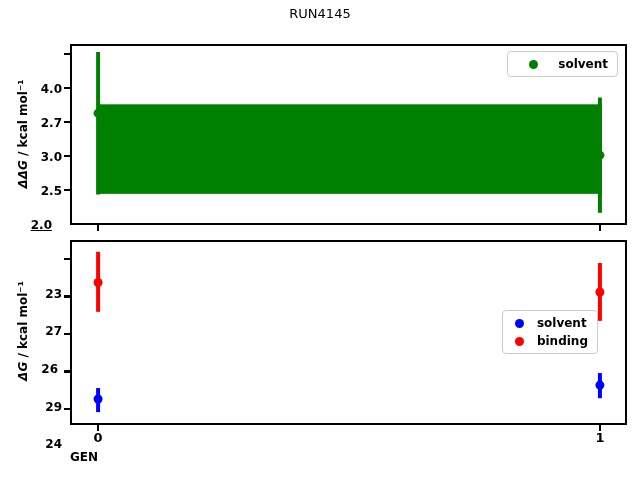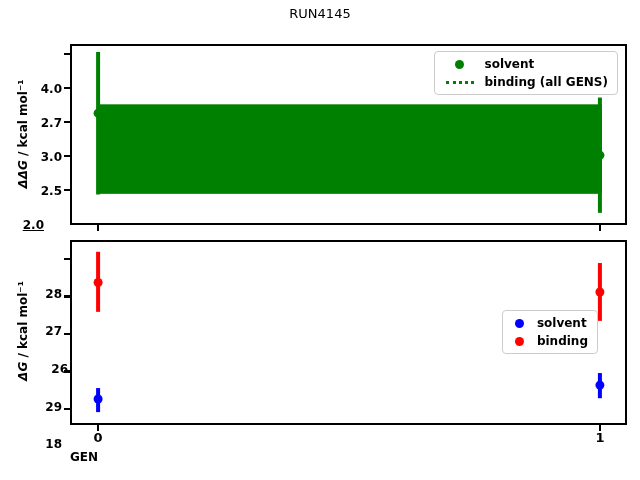--- a/index.html
+++ b/index.html
@@ -61,26 +61,20 @@
         <line x1="527.9092558983666" x2="527.9092558983666" y1="51.540229885057485" y2="166.8275862068965" stroke="#008000" stroke-width="4"></line>
         <circle cx="527.9092558983666" cy="109.18390804597703" r="4.5" fill="#008000"></circle>
       </svg>
   <div class="legend" style="right: 7px; top: 5px;">
         <div class="legend-row">
           <span class="legend-glyph" style="width: 32px;">
             <span class="legend-dot" style="background: rgb(0, 128, 0);"></span>
           </span>
           <span class="legend-label">solvent</span>
         </div>
-        <div class="legend-row">
-          <span class="legend-glyph" style="width: 32px;">
-            <span class="legend-dotline" style="border-top-color: rgb(0, 128, 0);"></span>
-          </span>
-          <span class="legend-label">binding (all GENS)</span>
-        </div>
       </div>
     </div>
 
   <div class="plot-box" id="plot-box-1">
     <svg id="svg-1" xmlns="http://www.w3.org/2000/svg" width="553" height="181" viewBox="0 0 553 181">
         <line x1="26.094373865698728" x2="26.094373865698728" y1="146.0767634854772" y2="170.10995850622396" stroke="#0000ff" stroke-width="4"></line>
         <circle cx="26.094373865698728" cy="156.96680497925308" r="4.5" fill="#0000ff"></circle>
         <line x1="527.9092558983666" x2="527.9092558983666" y1="131.0560165975103" y2="156.21576763485476" stroke="#0000ff" stroke-width="4"></line>
         <circle cx="527.9092558983666" cy="143.07261410788374" r="4.5" fill="#0000ff"></circle>
         <line x1="26.094373865698728" x2="26.094373865698728" y1="9.763485477178348" y2="69.84647302904561" stroke="#ff0000" stroke-width="4"></line>
@@ -99,38 +93,38 @@
           <span class="legend-glyph" style="width: 16px;">
             <span class="legend-dot" style="background: rgb(255, 0, 0);"></span>
           </span>
           <span class="legend-label">binding</span>
         </div>
       </div>
     </div>
 
   <div class="xlabel">GEN</div>
 <div class="tick" style="left: 64px; width: 6px; top: 188.52px; height: 2.5px;"></div>
-    <div class="tick-label ytick-label" style="left: 0; width: 44px; top: 181.77px; text-decoration: underline;">2.0</div>
+    <div class="tick-label ytick-label" style="left: 8px; width: 44px; top: 181.77px; text-decoration: underline;">2.0</div>
     <div class="tick" style="left: 64px; width: 6px; top: 154.612px; height: 2.5px;"></div>
     <div class="tick-label ytick-label" style="left: 18px; width: 44px; top: 147.862px;">2.5</div>
     <div class="tick" style="left: 64px; width: 6px; top: 120.704px; height: 2.5px;"></div>
     <div class="tick-label ytick-label" style="left: 18px; width: 44px; top: 113.954px;">3.0</div>
     <div class="tick" style="left: 64px; width: 6px; top: 86.796px; height: 2.5px;"></div>
     <div class="tick-label ytick-label" style="left: 18px; width: 44px; top: 80.046px;">2.7</div>
     <div class="tick" style="left: 64px; width: 6px; top: 52.8879px; height: 2.5px;"></div>
     <div class="tick-label ytick-label" style="left: 18px; width: 44px; top: 46.1379px;">4.0</div>
     <div class="tick" style="left: 96.8444px; width: 2.5px; top: 225px; height: 6px;"></div>
     <div class="tick" style="left: 598.659px; width: 2.5px; top: 225px; height: 6px;"></div>
     <div class="tick" style="left: 64px; width: 6px; top: 407.856px; height: 2.5px;"></div>
-    <div class="tick-label ytick-label" style="left: 18px; width: 44px; top: 401.106px;">18</div>
+    <div class="tick-label ytick-label" style="left: 18px; width: 44px; top: 401.106px;">24</div>
     <div class="tick" style="left: 64px; width: 6px; top: 370.304px; height: 2.5px;"></div>
     <div class="tick-label ytick-label" style="left: 18px; width: 44px; top: 363.554px;">29</div>
     <div class="tick" style="left: 64px; width: 6px; top: 332.752px; height: 2.5px;"></div>
-    <div class="tick-label ytick-label" style="left: 24px; width: 44px; top: 326.002px;">26</div>
+    <div class="tick-label ytick-label" style="left: 14px; width: 44px; top: 326.002px;">26</div>
     <div class="tick" style="left: 64px; width: 6px; top: 295.2px; height: 2.5px;"></div>
     <div class="tick-label ytick-label" style="left: 18px; width: 44px; top: 288.45px;">27</div>
     <div class="tick" style="left: 64px; width: 6px; top: 257.648px; height: 2.5px;"></div>
-    <div class="tick-label ytick-label" style="left: 18px; width: 44px; top: 250.898px;">28</div>
+    <div class="tick-label ytick-label" style="left: 18px; width: 44px; top: 250.898px;">23</div>
     <div class="tick" style="left: 96.8444px; width: 2.5px; top: 425px; height: 6px;"></div>
     <div class="tick-label xtick-label" style="left: 86.0944px; width: 24px; top: 430px;">0</div>
     <div class="tick" style="left: 598.659px; width: 2.5px; top: 425px; height: 6px;"></div>
     <div class="tick-label xtick-label" style="left: 587.909px; width: 24px; top: 430px;">1</div>
   </div>
 
 </body></html>

